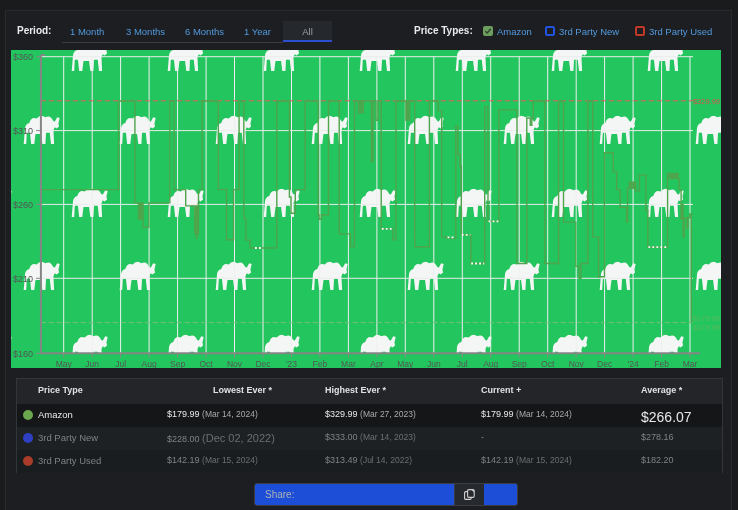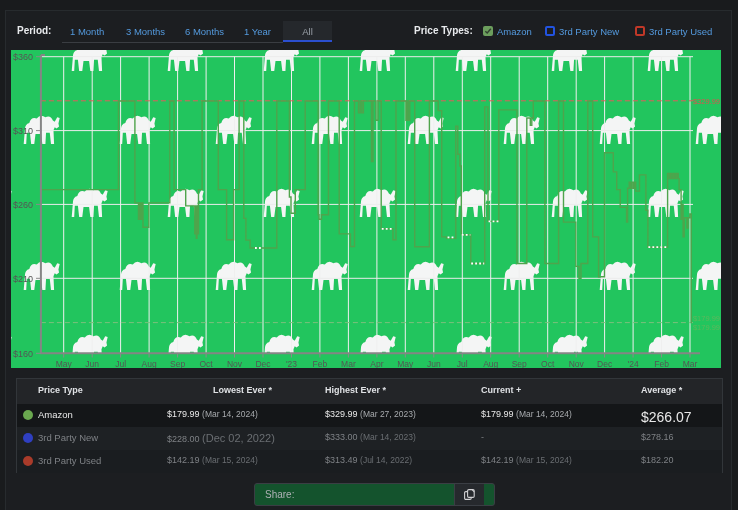--- a/index.html
+++ b/index.html
@@ -192,21 +192,21 @@
     <div class="abs" style="left:0;top:71px;width:705px;height:23px;background:#1a1d20;">
       <span class="abs" style="left:6px;top:6px;width:10px;height:10px;border-radius:50%;background:#a93b2a;"></span>
       <span class="abs" style="left:21px;top:5px;font-size:9.5px;color:#7e8185;">3rd Party Used</span>
       <span class="abs" style="left:150px;top:5px;font-size:9px;color:#7e8185;">$142.19 <span style="font-size:8.5px;color:#6a6e72;">(Mar 15, 2024)</span></span>
       <span class="abs" style="left:308px;top:5px;font-size:9px;color:#7e8185;">$313.49 <span style="font-size:8.5px;color:#6a6e72;">(Jul 14, 2022)</span></span>
       <span class="abs" style="left:464px;top:5px;font-size:9px;color:#7e8185;">$142.19 <span style="font-size:8.5px;color:#6a6e72;">(Mar 15, 2024)</span></span>
       <span class="abs" style="left:624px;top:5px;font-size:9px;color:#7e8185;">$182.20</span>
     </div>
   </div>
 
-  <div class="abs" style="left:254px;top:483px;width:241px;height:23px;background:#14532d;border:1px solid #3a3e44;border-radius:3px;">
+  <div class="abs" style="left:254px;top:483px;width:264px;height:23px;background:#1d4ed8;border:1px solid #3a3e44;border-radius:3px;">
     <span class="abs" style="left:10px;top:5px;font-size:10px;color:#aeb1b5;">Share:</span>
     <div class="abs" style="left:199px;top:0;width:30px;height:21px;background:#26292d;border-left:1px solid #3a3e44;"></div>
     <svg class="abs" style="left:209px;top:5px;" width="11" height="11" viewBox="0 0 11 11">
       <rect x="0.6" y="2.6" width="6.6" height="7.8" rx="1.2" fill="none" stroke="#d0d0d2" stroke-width="1.1"></rect>
       <rect x="3.6" y="0.6" width="6.6" height="7.8" rx="1.2" fill="#26292d" stroke="#d0d0d2" stroke-width="1.1"></rect>
       <path d="M7.6 0.9 L10.1 3.4 V2.2 A1.6 1.6 0 0 0 8.5 0.7 Z" fill="#d0d0d2"></path>
     </svg>
   </div>
 
 </div>

